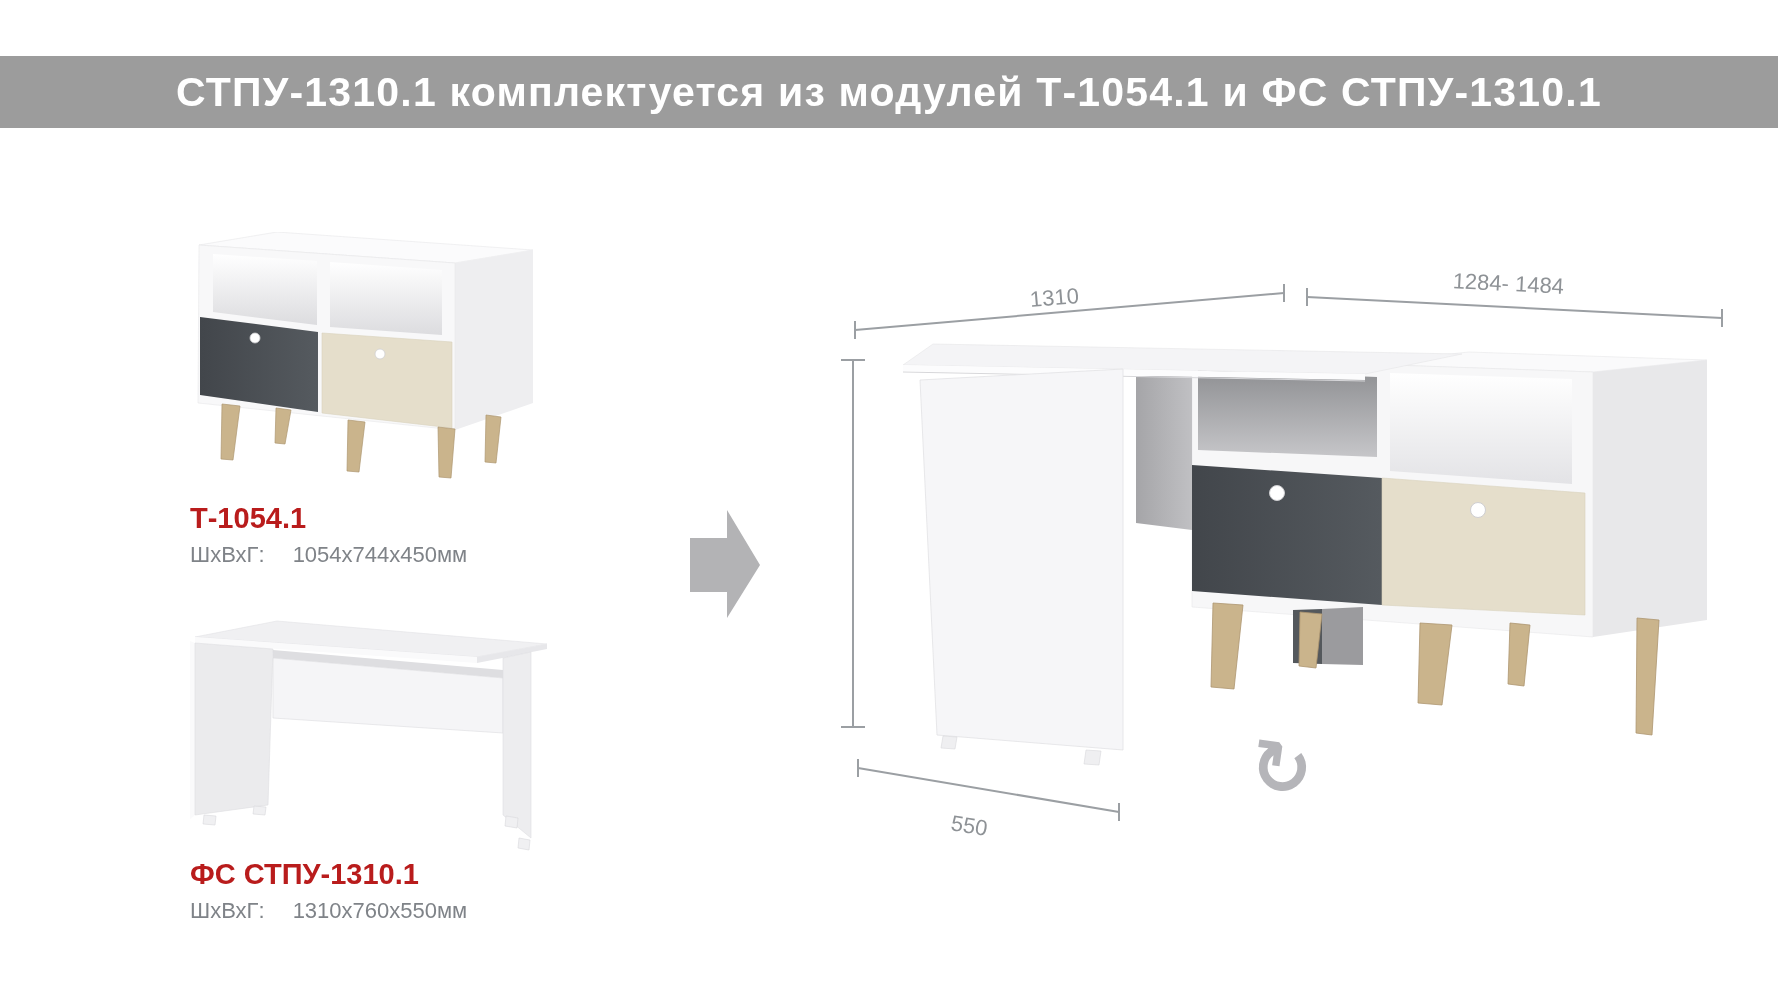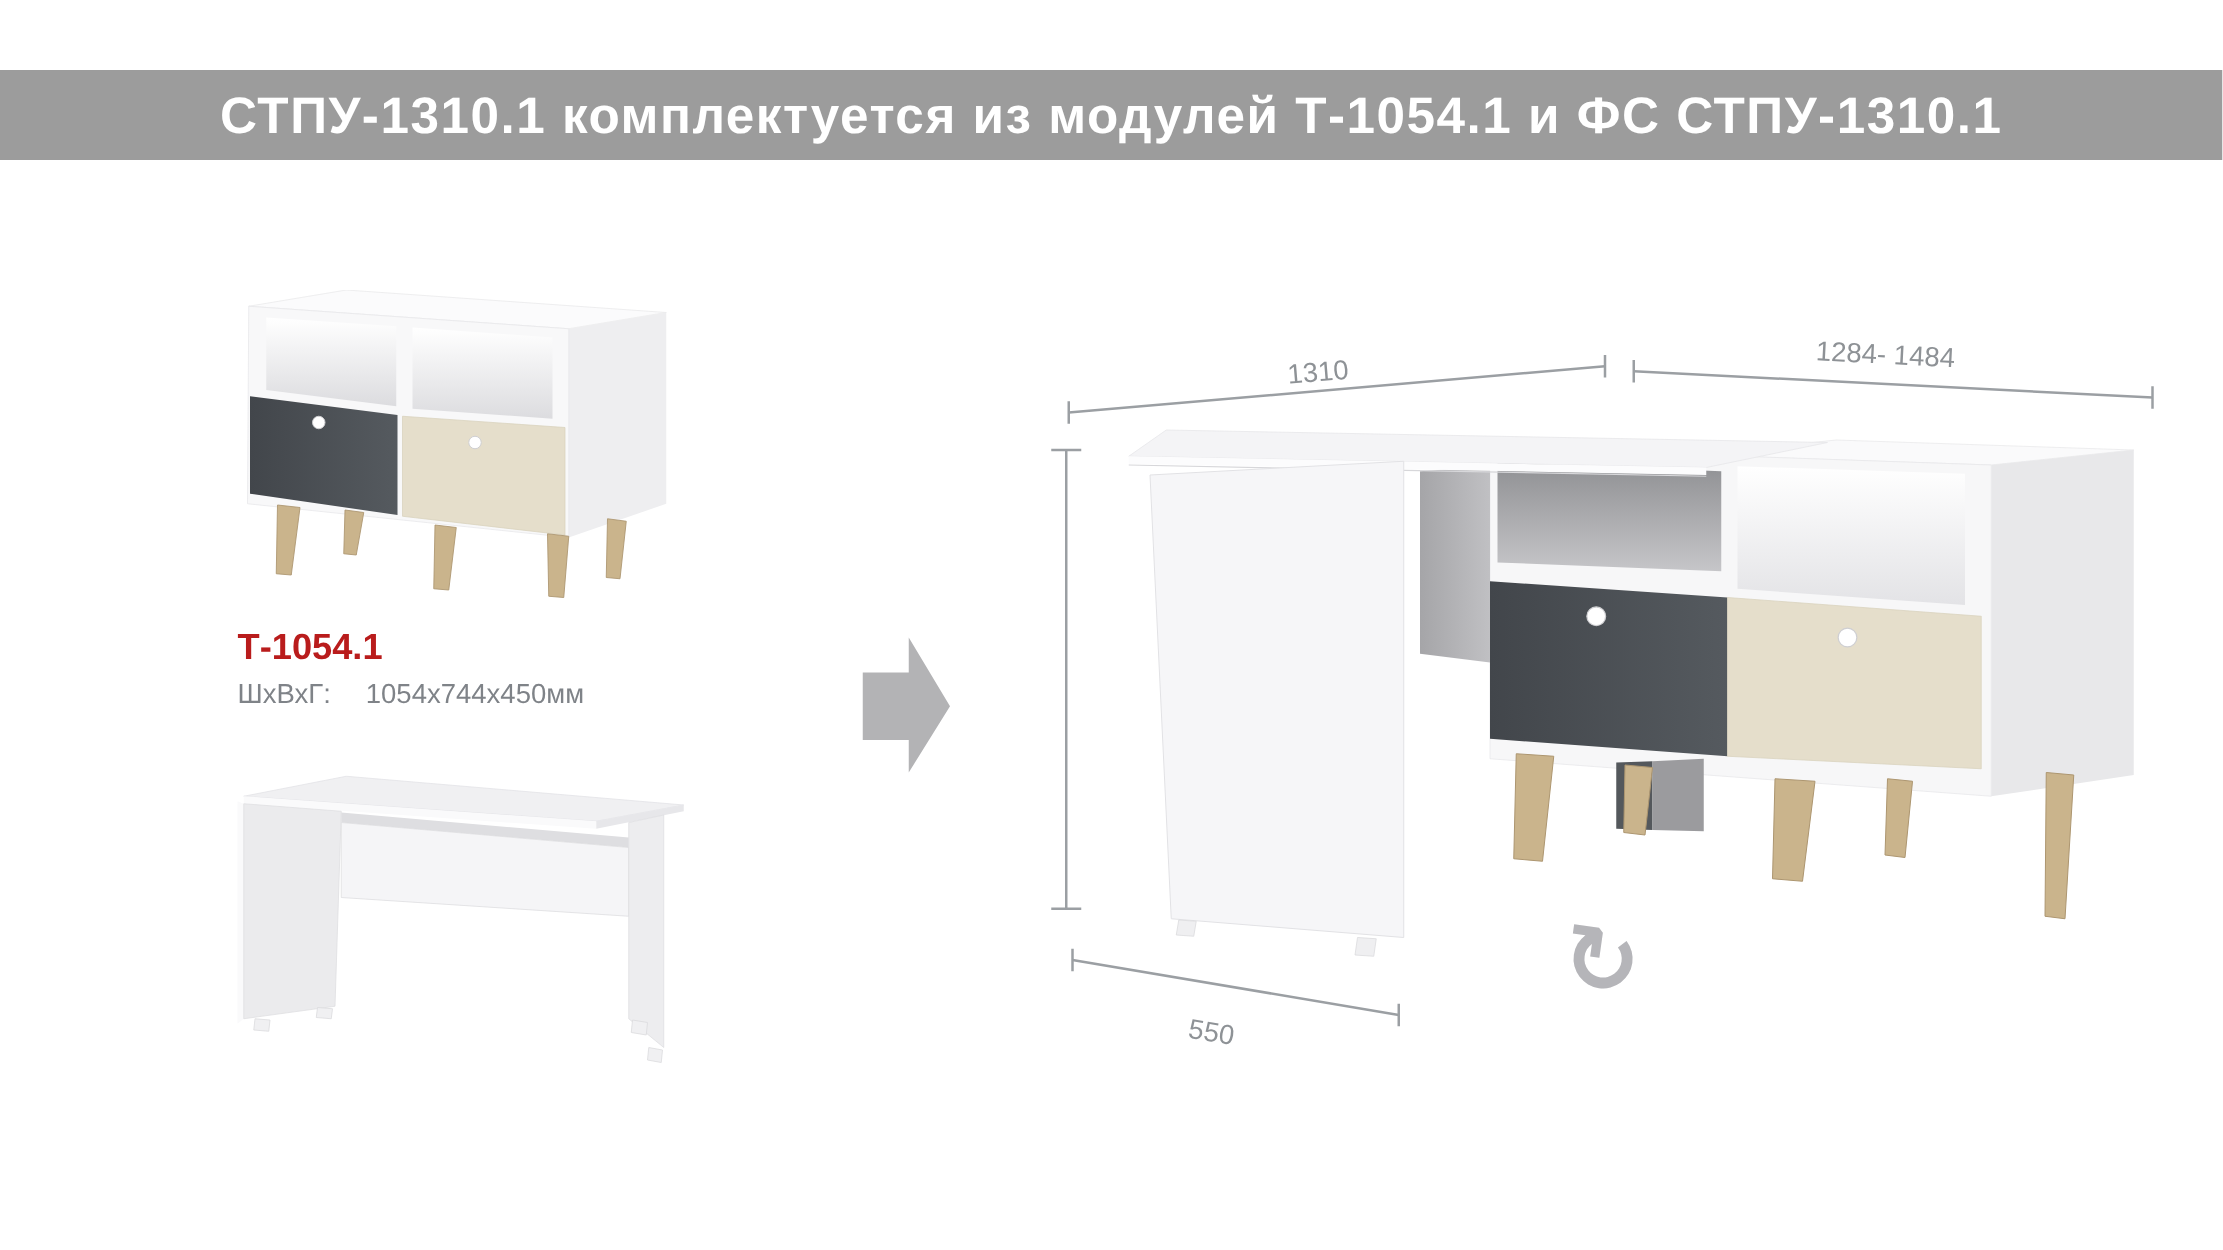--- a/index.html
+++ b/index.html
@@ -74,20 +74,24 @@
       <polygon points="328,60 356,54 356,240 328,217" fill="#ededef" stroke="#dddde0" stroke-width="0.6"></polygon>
     </g>
     <g fill="#f0f0f2" stroke="#d9d9dc" stroke-width="0.6">
       <polygon points="29,217 41,218 40,227 28,226"></polygon>
       <polygon points="79,208 91,209 90,217 78,216"></polygon>
       <polygon points="331,218 343,220 342,230 330,228"></polygon>
       <polygon points="344,240 355,242 354,252 343,250"></polygon>
     </g>
   </svg>
 
+  <div class="module-title" style="left:190px;top:858px">ФС СТПУ-1310.1</div>
+  <div class="module-dims" style="left:190px;top:898px">
+    <span class="dims-label">ШхВхГ:</span><span>1310х760х550мм</span>
+  </div>
 
   <svg class="abs" style="left:690px;top:508px" width="72" height="112" viewBox="0 0 72 112">
     <polygon points="0,30 37,30 37,2 70,57 37,110 37,84 0,84" fill="#b3b3b5"></polygon>
   </svg>
 
   <svg class="abs" style="left:830px;top:265px" width="920" height="580" viewBox="0 0 920 580">
     <defs>
       <linearGradient id="a-dark" x1="0" y1="0" x2="1" y2="0">
         <stop offset="0" stop-color="#42464b"></stop>
           <stop offset="1" stop-color="#555a5f"></stop>

